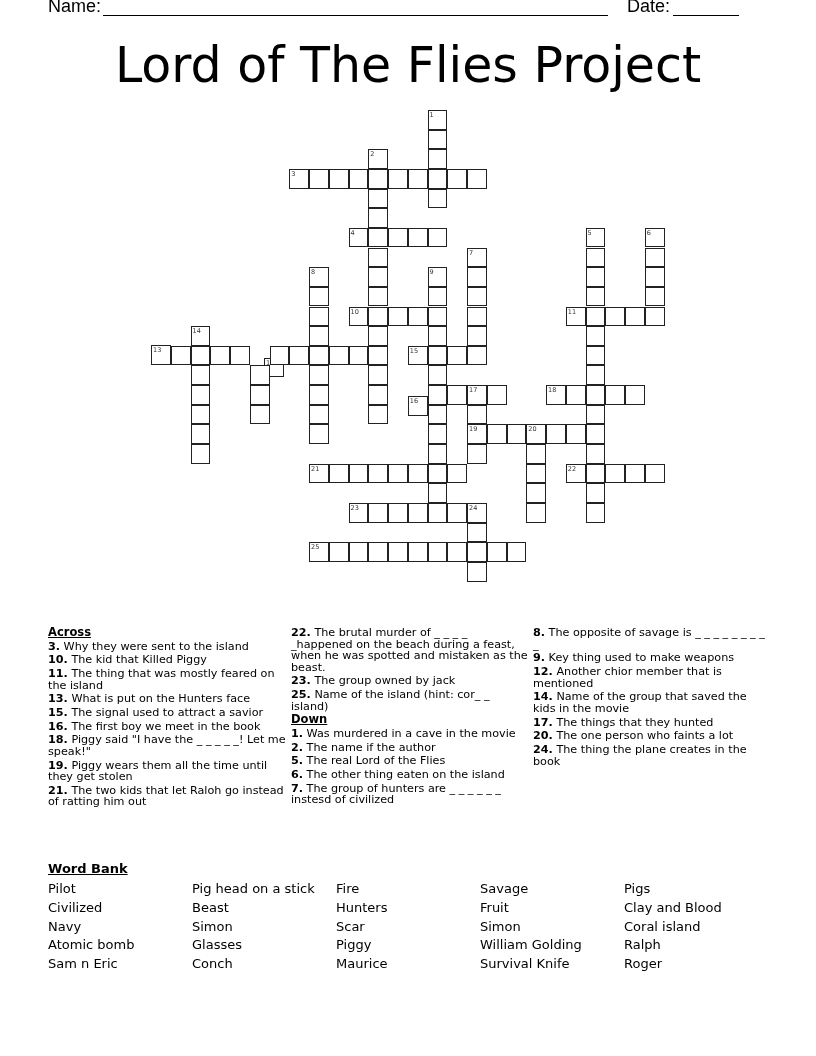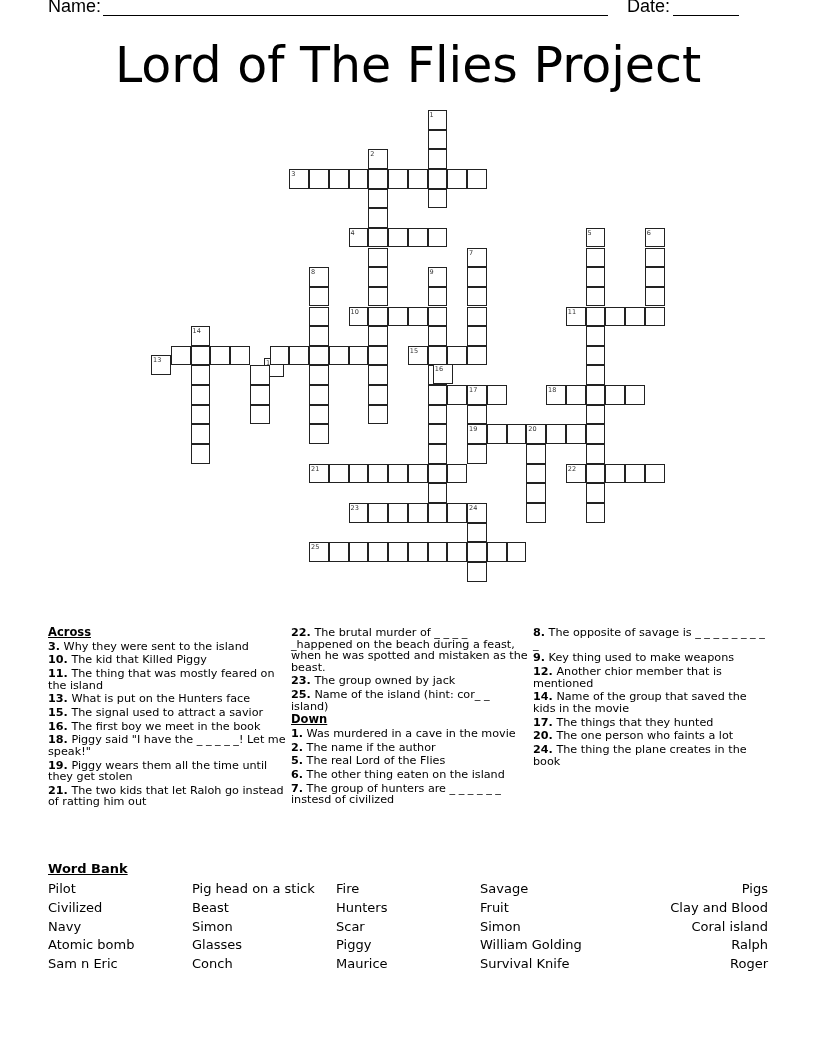--- a/index.html
+++ b/index.html
@@ -146,41 +146,41 @@
     <div class="cell" style="left: 625px; top: 306.5px;"></div>
     <div class="cell" style="left: 190.5px; top: 326.15px;">
       <span class="num">14</span>
     </div>
     <div class="cell" style="left: 190.5px; top: 345.8px;"></div>
     <div class="cell" style="left: 190.5px; top: 365.45px;"></div>
     <div class="cell" style="left: 190.5px; top: 385.1px;"></div>
     <div class="cell" style="left: 190.5px; top: 404.75px;"></div>
     <div class="cell" style="left: 190.5px; top: 424.4px;"></div>
     <div class="cell" style="left: 190.5px; top: 444.05px;"></div>
-    <div class="cell" style="left: 151px; top: 355px; text-align: right;">
+    <div class="cell" style="left: 151px; top: 345px; text-align: right;">
       <span class="num">13</span>
     </div>
     <div class="cell" style="left: 170.75px; top: 345.8px;"></div>
     <div class="cell" style="left: 210.25px; top: 345.8px;"></div>
     <div class="cell" style="left: 230px; top: 345.8px;"></div>
     <div class="cell" style="left: 264px; top: 345.8px; margin-top: 12px;">
       <span class="num">14</span>
     </div>
     <div class="cell" style="left: 269.5px; top: 345.8px;"></div>
     <div class="cell" style="left: 289.25px; top: 345.8px;"></div>
     <div class="cell" style="left: 328.75px; top: 345.8px;"></div>
     <div class="cell" style="left: 348.5px; top: 345.8px;"></div>
     <div class="cell" style="left: 249.75px; top: 365.45px;"></div>
     <div class="cell" style="left: 249.75px; top: 385.1px;"></div>
     <div class="cell" style="left: 249.75px; top: 404.75px;"></div>
     <div class="cell" style="left: 407.75px; top: 345.8px;">
       <span class="num">15</span>
     </div>
     <div class="cell" style="left: 447.25px; top: 345.8px;"></div>
-    <div class="cell" style="left: 407.75px; top: 364px; margin-left: 25px;">
+    <div class="cell" style="left: 407.75px; top: 396px;">
       <span class="num">16</span>
     </div>
     <div class="cell" style="left: 447.25px; top: 385.1px;"></div>
     <div class="cell" style="left: 467px; top: 385.1px;">
       <span class="num">17</span>
     </div>
     <div class="cell" style="left: 486.75px; top: 385.1px;"></div>
     <div class="cell" style="left: 467px; top: 404.75px;"></div>
     <div class="cell" style="left: 467px; top: 424.4px;">
       <span class="num">19</span>
@@ -304,21 +304,21 @@
         <div class="wb-item">Piggy</div>
         <div class="wb-item">Maurice</div>
       </div>
       <div class="wb-col" style="left: 432px;">
         <div class="wb-item">Savage</div>
         <div class="wb-item">Fruit</div>
         <div class="wb-item">Simon</div>
         <div class="wb-item">William Golding</div>
         <div class="wb-item">Survival Knife</div>
       </div>
-      <div class="wb-col" style="left: 576px; text-align: right;">
+      <div class="wb-col" style="left: 576px;">
         <div class="wb-item">Pigs</div>
         <div class="wb-item">Clay and Blood</div>
         <div class="wb-item">Coral island</div>
         <div class="wb-item">Ralph</div>
         <div class="wb-item">Roger</div>
       </div>
     </div>
 </div>
 
 </body></html>

